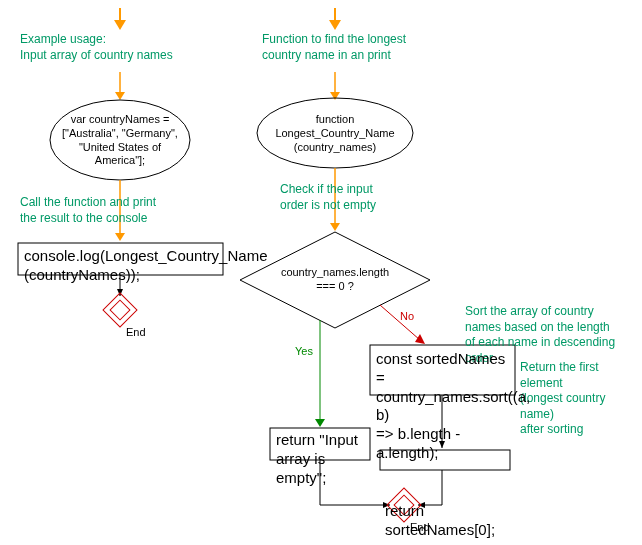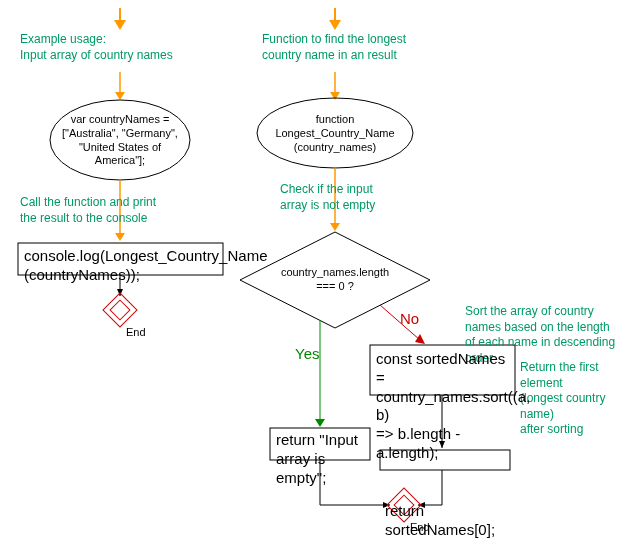--- a/index.html
+++ b/index.html
@@ -32,21 +32,21 @@
   }
   .process-text {
     position: absolute;
     color: #000;
     font-size: 15px;
     line-height: 1.25;
     text-align: left;
   }
   .edge-label {
     position: absolute;
-    font-size: 15px;
+    font-size: 11px;
   }
   .yes { color: #008800; }
   .no { color: #cc0000; }
   .end-text {
     position: absolute;
     font-size: 11px;
     color: #000;
     padding-left: 16px;
   }
 </style>
@@ -119,23 +119,23 @@
     <rect x="392" y="493" width="24" height="24" fill="none" stroke="#cc0000" stroke-width="1" transform="rotate(45 404 505)"></rect>
     <rect x="397" y="498" width="14" height="14" fill="none" stroke="#cc0000" stroke-width="1" transform="rotate(45 404 505)"></rect>
   </g>
 </svg>
 
 <div class="annotation" style="left:20px; top:32px; width:180px; white-space:pre-line;">Example usage:
 Input array of country names</div>
 <div class="annotation" style="left:20px; top:195px; width:180px; white-space:pre-line;">Call the function and print
 the result to the console</div>
 <div class="annotation" style="left:262px; top:32px; width:180px; white-space:pre-line;">Function to find the longest
-country name in an result</div>
+country name in an print</div>
 <div class="annotation" style="left:280px; top:182px; width:130px; white-space:pre-line;">Check if the input
-array is not empty</div>
+order is not empty</div>
 <div class="annotation" style="left:465px; top:260px; width:160px; white-space:pre-line;margin-top:44px;">Sort the array of country
 names based on the length
 of each name in descending
 order</div>
 <div class="annotation" style="left:520px; top:360px; width:120px; white-space:pre-line;">Return the first element
 (longest country name)
 after sorting</div>
 
 <div class="node-text" style="left:60px; top:113px; width:120px; white-space:pre-line;">var countryNames =
 ["Australia", "Germany",

